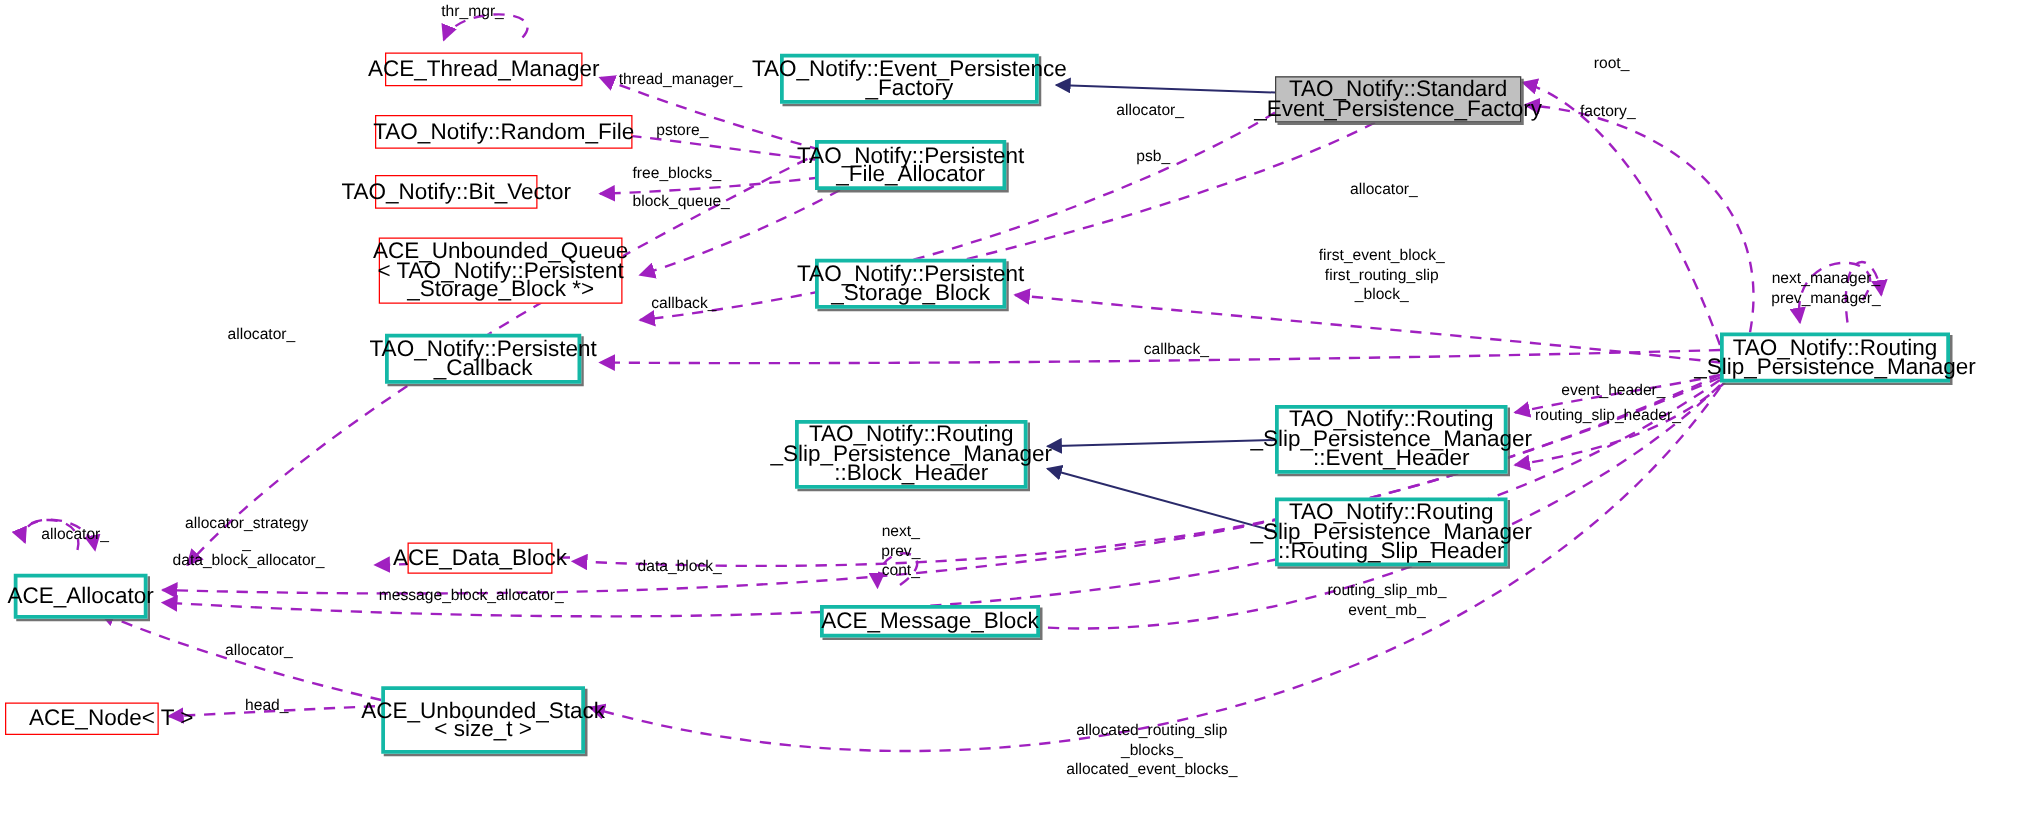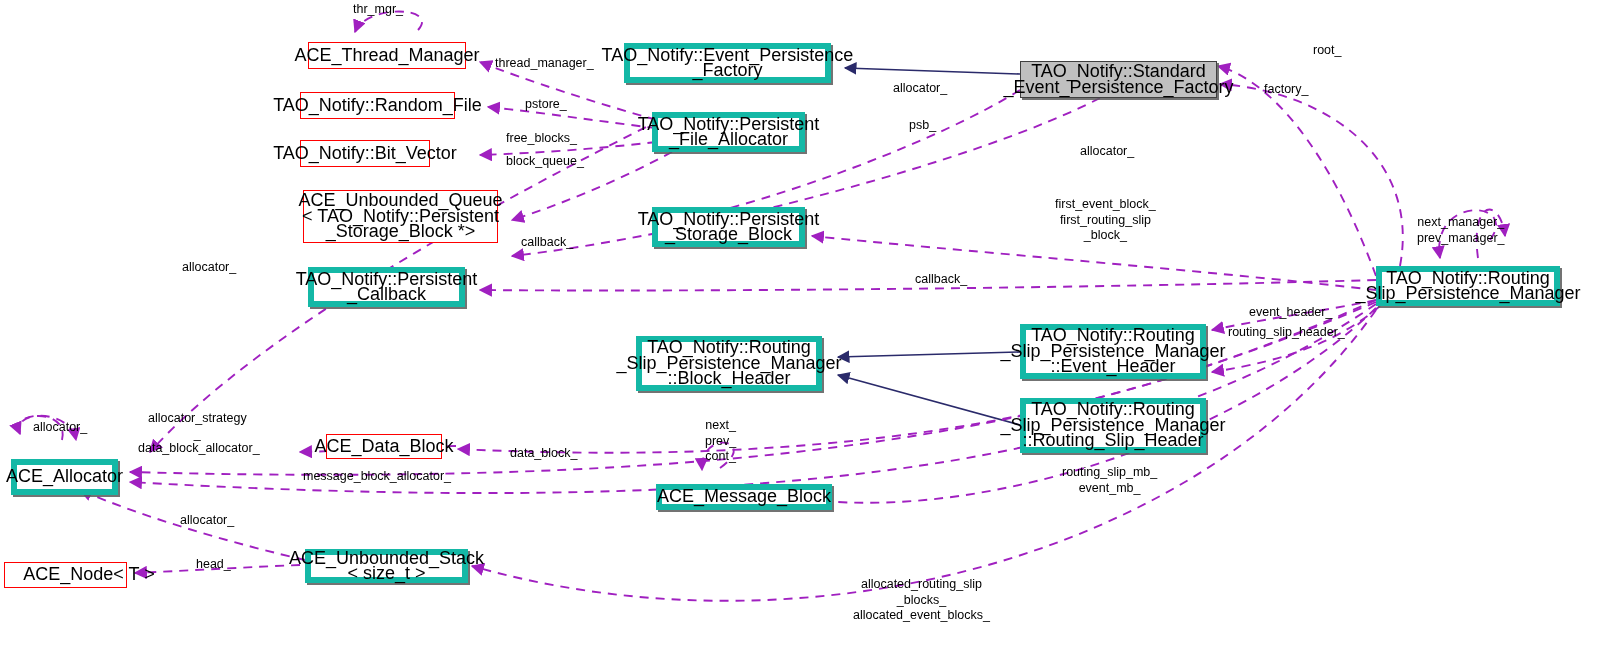--- a/index.html
+++ b/index.html
@@ -24,21 +24,21 @@
     color:#000000;
     background:#ffffff;
     border:1px solid #000000;
     box-shadow:2px 2px 0 0 rgba(90,90,90,0.85);
     white-space:pre;
     z-index:5;
   }
   .node.red{border:1px solid #ff0000;box-shadow:2px 2px 0 0 rgba(150,150,150,0.0);}
   .node.red{box-shadow:none;}
   .node.grey{background:#c0c0c0;border:1px solid #404040;}
-  .node.darkborder{border:6px solid #14b8a6;}
+  .node.darkborder{border:3px solid #14b8a6;}
   .edge-label{
     position:absolute;
     font-size:12.5px;
     line-height:15.5px;
     color:#000000;
     text-align:center;
     white-space:pre;
     z-index:6;
     pointer-events:none;
   }
@@ -90,21 +90,21 @@
       <path d="M 1376 310 C 1200 560 800 660 472 566"></path>
       <path d="M 300 565 C 250 567 200 570 135 573"></path>
       <path d="M 305 560 C 240 545 150 520 80 490"></path>
       <path d="M 20 432 C 10 410 70 408 76 440"></path>
       <path d="M 62 440 C 70 408 10 410 20 434"></path>
     </g>
   </svg>
 
   <div id="node-layer">
       <div class="node red" style="left: 308px; top: 42px; width: 158px; height: 27px;">ACE_Thread_Manager</div>
-      <div class="node red" style="left: 300px; top: 92px; width: 155px; height: 27px;">TAO_Notify::Random_File</div>
+      <div class="node red" style="left: 300px; top: 92px; width: 206px; height: 27px;">TAO_Notify::Random_File</div>
       <div class="node red" style="left: 300px; top: 140px; width: 130px; height: 27px;">TAO_Notify::Bit_Vector</div>
       <div class="node red" style="left: 303px; top: 190px; width: 195px; height: 53px;">ACE_Unbounded_Queue
 &lt; TAO_Notify::Persistent
 _Storage_Block *&gt;</div>
       <div class="node darkborder" style="left: 308px; top: 267px; width: 157px; height: 40px;">TAO_Notify::Persistent
 _Callback</div>
       <div class="node darkborder" style="left: 624px; top: 43px; width: 207px; height: 40px;">TAO_Notify::Event_Persistence
 _Factory</div>
       <div class="node darkborder" style="left: 652px; top: 112px; width: 153px; height: 40px;">TAO_Notify::Persistent
 _File_Allocator</div>
@@ -120,38 +120,38 @@
 _Slip_Persistence_Manager
 ::Event_Header</div>
       <div class="node darkborder" style="left: 1020px; top: 398px; width: 186px; height: 55px;">TAO_Notify::Routing
 _Slip_Persistence_Manager
 ::Routing_Slip_Header</div>
       <div class="node darkborder" style="left: 1376px; top: 266px; width: 184px; height: 40px;">TAO_Notify::Routing
 _Slip_Persistence_Manager</div>
       <div class="node darkborder" style="left: 11px; top: 459px; width: 107px; height: 36px;">ACE_Allocator</div>
       <div class="node red" style="left: 326px; top: 434px; width: 116px; height: 25px;">ACE_Data_Block</div>
       <div class="node red" style="left: 4px; top: 562px; width: 123px; height: 26px; padding-left: 47px;">ACE_Node&lt; T &gt;</div>
-      <div class="node darkborder" style="left: 305px; top: 549px; width: 163px; height: 34px;">ACE_Unbounded_Stack
+      <div class="node darkborder" style="left: 305px; top: 549px; width: 163px; height: 54px;">ACE_Unbounded_Stack
 &lt; size_t &gt;</div>
     </div>
   <div id="label-layer">
       <div class="edge-label" style="left: 353px; top: 2px;">thr_mgr_</div>
       <div class="edge-label" style="left: 495px; top: 56px;">thread_manager_</div>
       <div class="edge-label" style="left: 525px; top: 97px;">pstore_</div>
       <div class="edge-label" style="left: 506px; top: 131px; text-align: center;">free_blocks_</div>
       <div class="edge-label" style="left: 506px; top: 154px;">block_queue_</div>
       <div class="edge-label" style="left: 521px; top: 235px;">callback_</div>
       <div class="edge-label" style="left: 182px; top: 260px;">allocator_</div>
       <div class="edge-label" style="left: 893px; top: 81px;">allocator_</div>
       <div class="edge-label" style="left: 909px; top: 118px;">psb_</div>
       <div class="edge-label" style="left: 1080px; top: 144px;">allocator_</div>
       <div class="edge-label" style="left: 1055px; top: 197px;">first_event_block_
 first_routing_slip
 _block_</div>
-      <div class="edge-label" style="left: 1313px; top: 43px;">root_</div>
+      <div class="edge-label" style="left: 1275px; top: 43px;">root_</div>
       <div class="edge-label" style="left: 1264px; top: 82px;">factory_</div>
       <div class="edge-label" style="left: 1417px; top: 215px;">next_manager_
 prev_manager_</div>
       <div class="edge-label" style="left: 915px; top: 272px;">callback_</div>
       <div class="edge-label" style="left: 1249px; top: 305px;">event_header_</div>
       <div class="edge-label" style="left: 1228px; top: 325px;">routing_slip_header_</div>
       <div class="edge-label" style="left: 148px; top: 411px;">allocator_strategy
 _</div>
       <div class="edge-label" style="left: 138px; top: 441px;">data_block_allocator_</div>
       <div class="edge-label" style="left: 510px; top: 446px;">data_block_</div>

